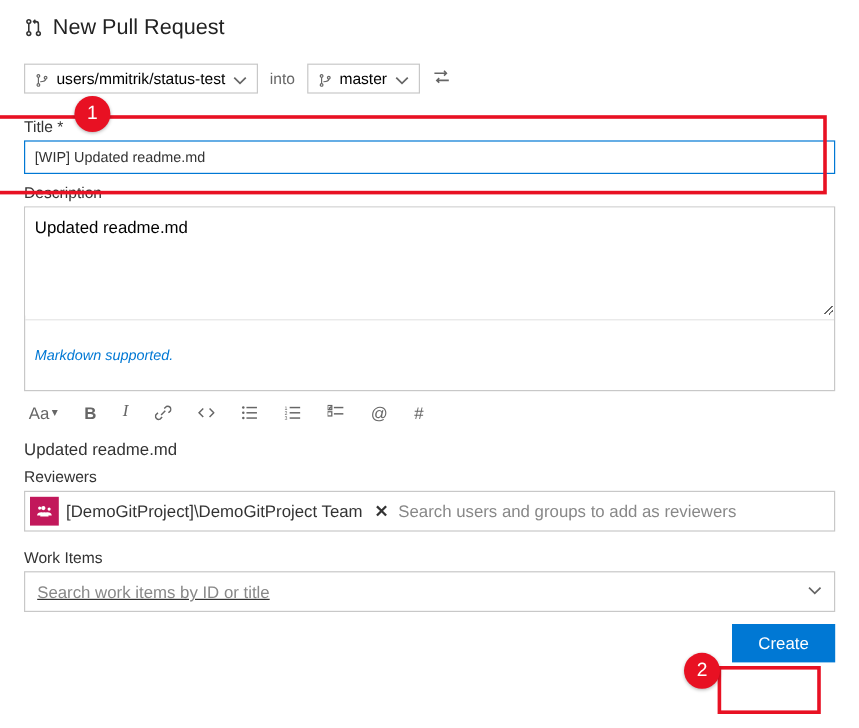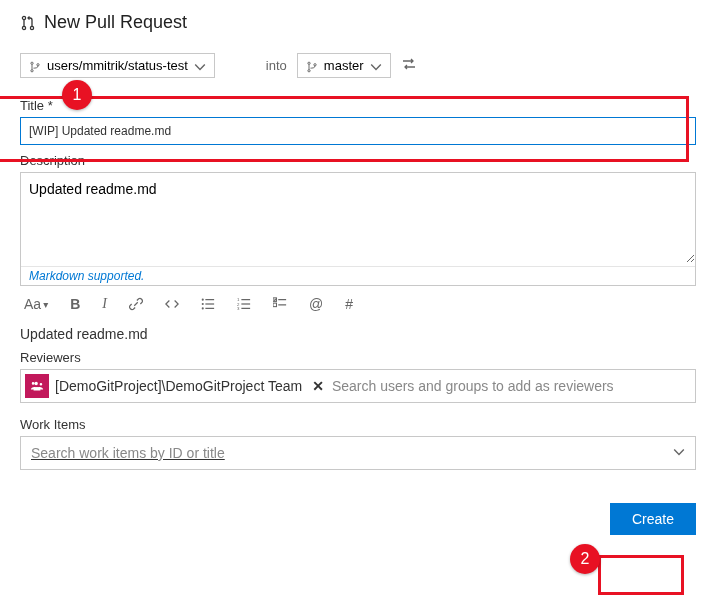--- a/index.html
+++ b/index.html
@@ -17,41 +17,41 @@
   .pr-icon svg { width: 16px; height: 16px; display: block; }
 
   .branch-row { display: flex; align-items: center; gap: 10px; margin-bottom: 20px; }
   .branch-btn {
     display: inline-flex; align-items: flex-end; gap: 6px;
     border: 1px solid #c8c8c8; background: #fff;
     padding: 4px 8px; font-size: 13px; cursor: pointer;
     font-family: inherit;
   }
   .branch-btn svg { width: 12px; height: 12px; }
-  .into { color: #666; margin-left: 41px; }
+  .into { color: #666; }
   .swap-icon svg { width: 16px; height: 14px; }
 
   .field-label { font-size: 13px; color: #333; margin-bottom: 4px; margin-top: 8px; }
   .field-label .req { color: #333; }
 
   .title-wrap { position: relative; }
   .title-input {
     width: 100%; padding: 6px 8px; font-size: 12px;
     border: 1px solid #0078d4; outline: none;
     font-family: inherit; color: #333;
   }
   .desc-box {
     width: 100%; border: 1px solid #c8c8c8; background: #fff;
   }
   .desc-text {
     width: 100%; min-height: 90px; border: none; resize: vertical;
     padding: 8px; font-size: 14px; font-family: inherit; outline: none;
   }
   .desc-foot {
-    padding: 2px 8px; font-size: 12px; font-style: italic;
+    padding: 22px 8px; font-size: 12px; font-style: italic;
     color: #0078d4; border-top: 1px solid #e5e5e5;
   }
 
   .toolbar {
     display: flex; align-items: center; gap: 22px;
     padding: 10px 4px; color: #666; font-size: 14px;
   }
   .toolbar .tb { cursor: pointer; display: inline-flex; align-items: center; }
   .toolbar .bold { font-weight: 700; }
   .toolbar .ital { font-style: italic; font-family: Georgia, serif; }
@@ -78,21 +78,21 @@
   .remove-x { cursor: pointer; font-size: 14px; color: #333; padding: 0 4px; font-weight: 700; }
   .ghost-input {
     flex: 1; border: none; outline: none; font-size: 14px;
     font-family: inherit; color: #333; padding: 4px;
   }
   .ghost-input::placeholder { color: #888; }
   .workitems-box { padding: 8px 10px; justify-content: space-between; text-decoration: underline; }
   .wi-placeholder { color: #888; font-size: 14px; }
   .wi-chev svg { width: 12px; height: 12px; }
 
-  .actions { display: flex; justify-content: flex-end; margin-top: 33px; }
+  .actions { display: flex; justify-content: flex-end; margin-top: 10px; }
   .create-btn {
     background: #0078d4; color: #fff; border: none;
     padding: 8px 22px; font-size: 14px; cursor: pointer;
     font-family: inherit;
   }
 
   .callout-box-1 {
     position: absolute; border: 3px solid #e81123;
     left: -11px; top: 96px; width: 700px; height: 66px;
     pointer-events: none;

